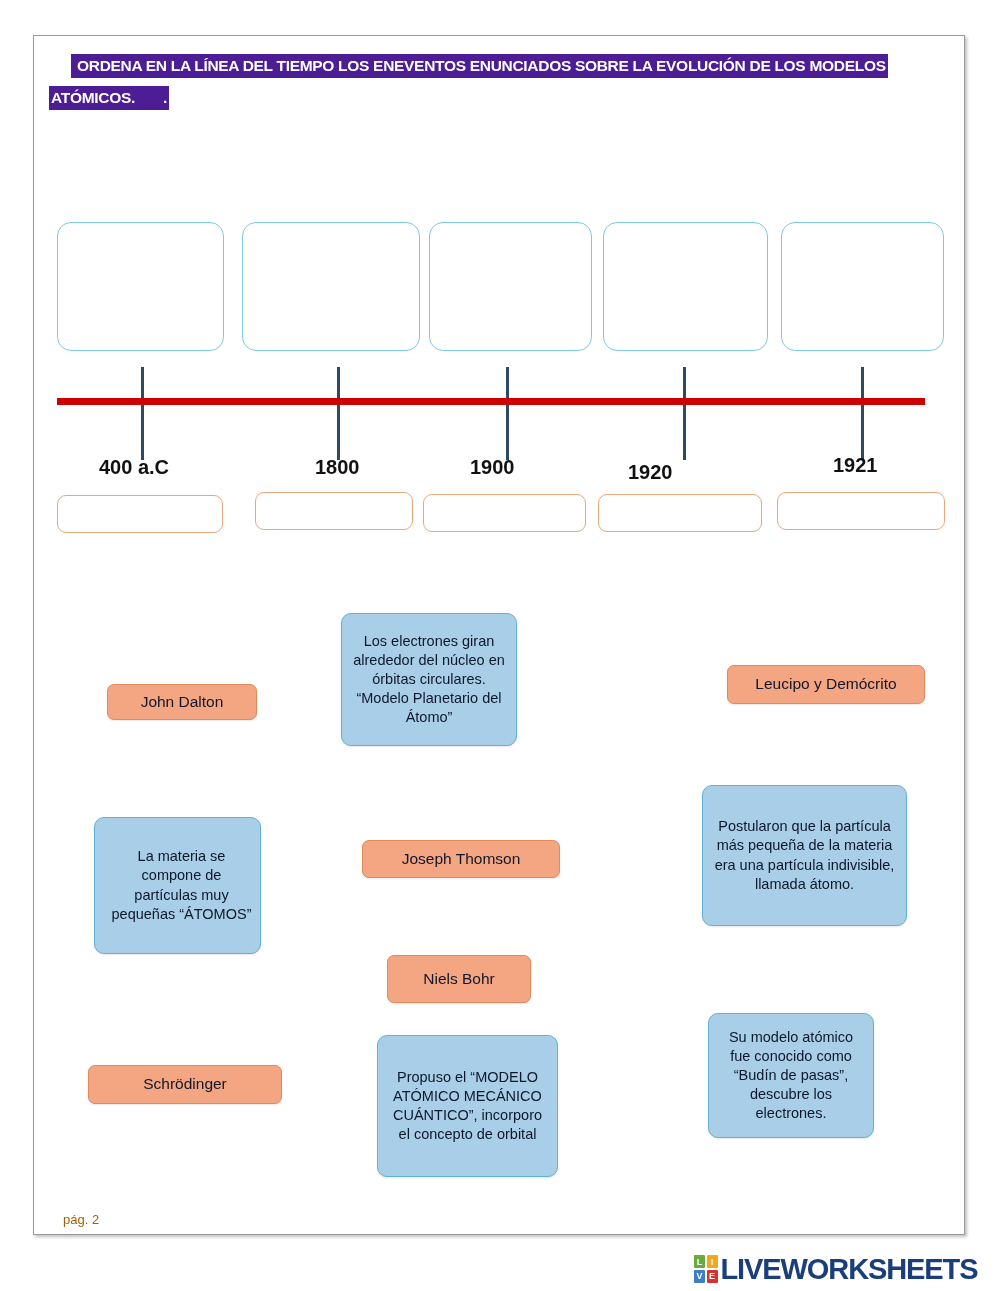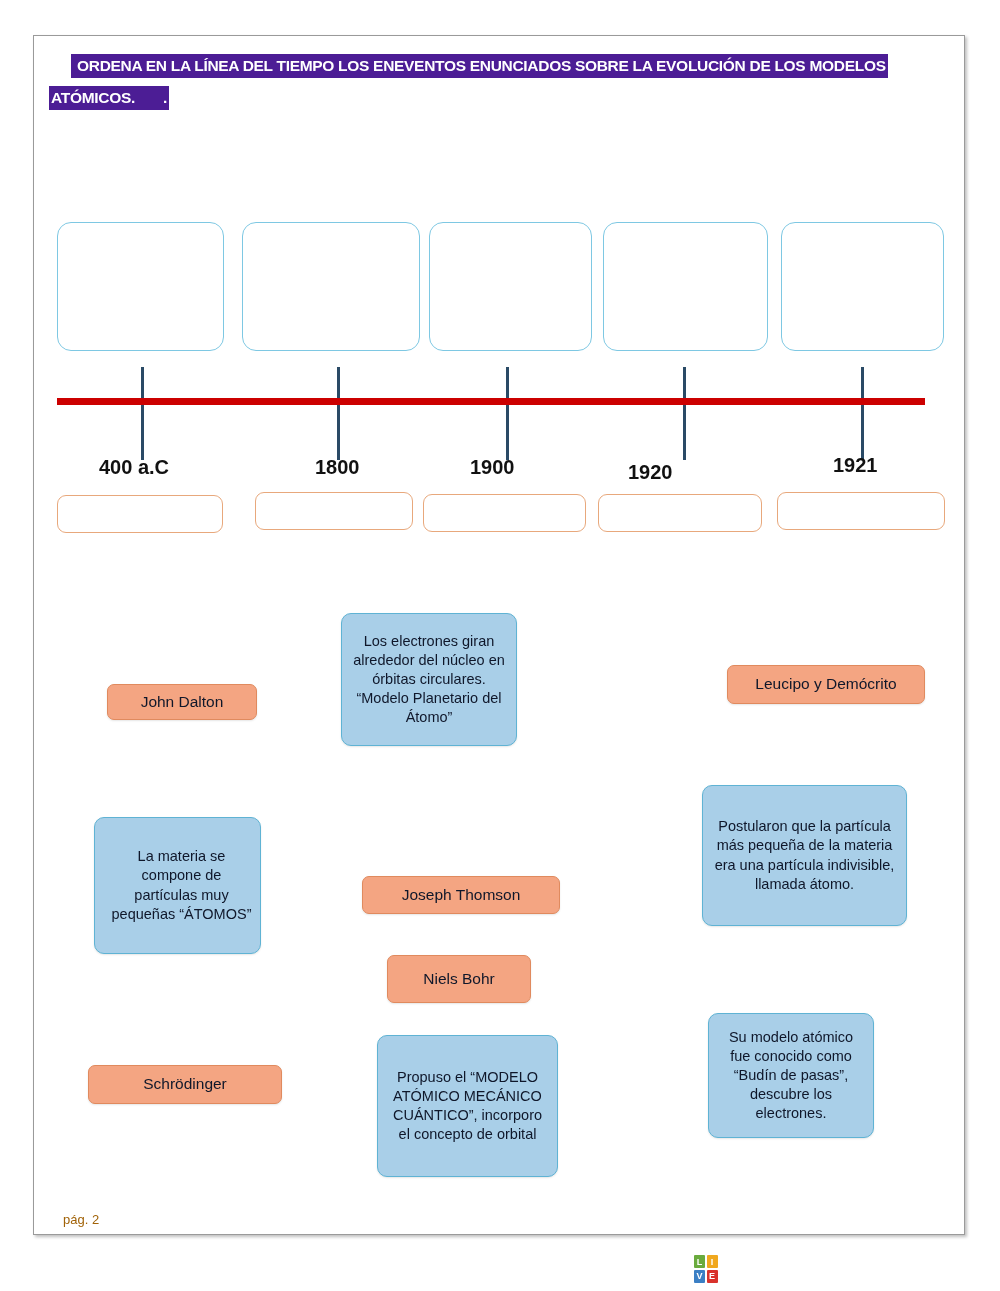--- a/index.html
+++ b/index.html
@@ -196,21 +196,21 @@
 <div class="drop-box-orange" style="left:57px;  top:495px; width:166px; height:38px;"></div>
 <div class="drop-box-orange" style="left:255px; top:492px; width:158px; height:38px;"></div>
 <div class="drop-box-orange" style="left:423px; top:494px; width:163px; height:38px;"></div>
 <div class="drop-box-orange" style="left:598px; top:494px; width:164px; height:38px;"></div>
 <div class="drop-box-orange" style="left:777px; top:492px; width:168px; height:38px;"></div>
 
 <div class="card card-name" style="left:107px; top:684px; width:150px; height:36px;text-align:right;">John Dalton</div>
 
 <div class="card card-name" style="left:727px; top:665px; width:198px; height:39px;">Leucipo y Demócrito</div>
 
-<div class="card card-name" style="left:362px; top:840px; width:198px; height:38px;margin-top:36px;">Joseph Thomson</div>
+<div class="card card-name" style="left:362px; top:840px; width:198px; height:38px;">Joseph Thomson</div>
 
 <div class="card card-name" style="left:387px; top:955px; width:144px; height:48px;">Niels Bohr</div>
 
 <div class="card card-name" style="left:88px; top:1065px; width:194px; height:39px;">Schrödinger</div>
 
 <div class="card card-desc" style="left:341px; top:613px; width:176px; height:133px;">Los electrones giran alrededor del núcleo en órbitas circulares. “Modelo Planetario del Átomo”</div>
 
 <div class="card card-desc" style="left:94px; top:817px; width:167px; height:137px;padding-left:16px;">La materia se compone de partículas muy pequeñas “ÁTOMOS”</div>
 
 <div class="card card-desc" style="left:702px; top:785px; width:205px; height:141px;">Postularon que la partícula más pequeña de la materia era una partícula indivisible, llamada átomo.</div>
@@ -221,13 +221,14 @@
 
 <div id="page-number">pág. 2</div>
 
 <div id="brand-logo">
   <div id="logo-grid">
     <div class="logo-cell" style="background:#6aab3e;">L</div>
     <div class="logo-cell" style="background:#f0a81e;">I</div>
     <div class="logo-cell" style="background:#3b7fc4;">V</div>
     <div class="logo-cell" style="background:#d9322c;">E</div>
   </div>
+  <div id="brand-text">LIVEWORKSHEETS</div>
 </div>
 
 </body></html>

